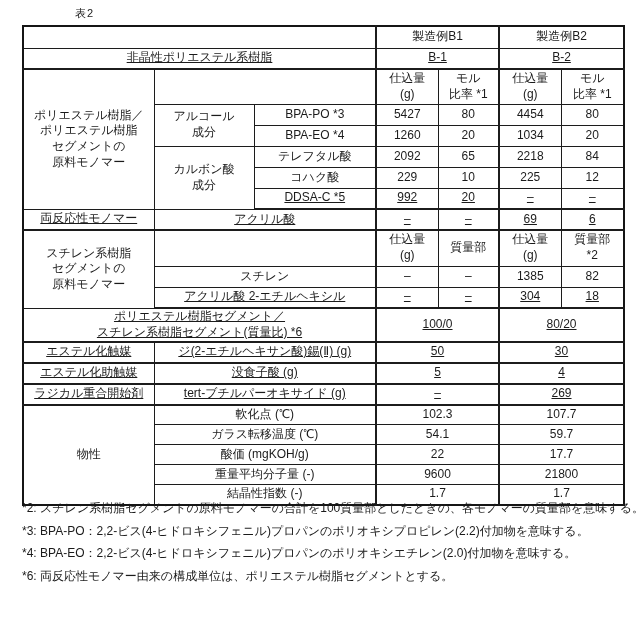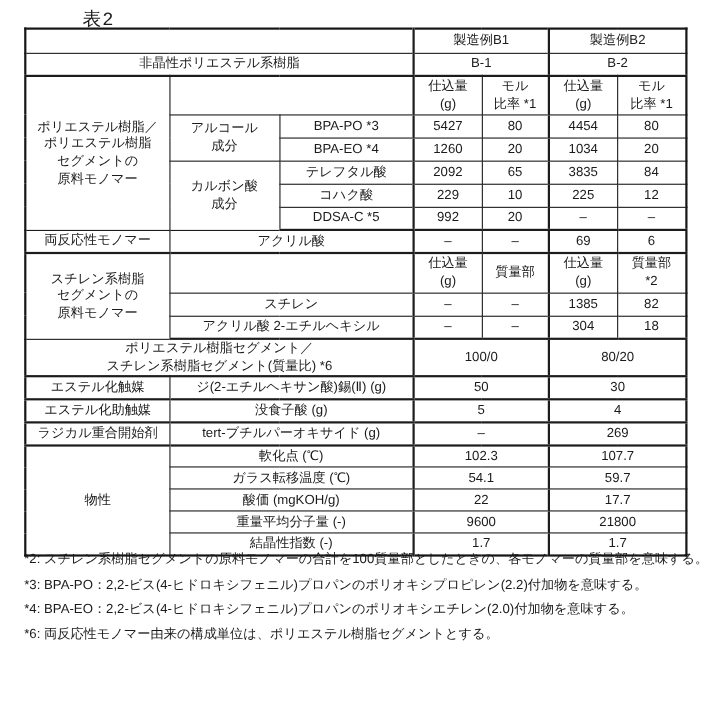--- a/index.html
+++ b/index.html
@@ -1,25 +1,25 @@
 <!DOCTYPE html>
 <html><head>
 <meta charset="utf-8">
 <style>
   html,body{margin:0;padding:0;background:#fff;color:#1b1b1b;
     font-family:"Liberation Sans", sans-serif;}
   .page{position:relative;width:640px;height:640px;background:#fff;overflow:hidden;}
-  .title{position:absolute;left:75px;top:6px;font-size:17px;letter-spacing:1px;font-family:Liberation Mono, monospace;}
+  .title{position:absolute;left:75px;top:6px;font-size:11px;letter-spacing:1px;}
   table.main{position:absolute;left:22px;top:25px;border-collapse:collapse;
     table-layout:fixed;width:601px;border:2.5px solid #151515;}
   td{border:1px solid #1c1c1c;text-align:center;vertical-align:middle;
      font-size:12px;line-height:1.32;padding:0 2px;white-space:pre-line;
      overflow:hidden;}
   
-  .bb2{border-bottom-width:2px;}
+  .bb2{border-bottom-width:2px;text-decoration:underline;}
   .bl2{border-left-width:2px;}
   
   .h21{height:21px}.h22{height:22px}.h35{height:35px}.h36{height:36px}
   .h31{height:31px}.h20{height:20px}
   .foots{position:absolute;left:22px;top:502px;width:610px;}
   .foot{font-size:12px;line-height:1.0;margin-bottom:10.5px;white-space:nowrap;}
 </style>
 </head>
 <body>
 
@@ -84,21 +84,21 @@
       <td class="bl2">1034</td>
       <td>20</td>
     </tr>
 
     <tr class="h21">
       <td rowspan="3">カルボン酸
 成分</td>
       <td>テレフタル酸</td>
       <td class="bl2">2092</td>
       <td>65</td>
-      <td class="bl2">3835</td>
+      <td class="bl2">2218</td>
       <td>84</td>
     </tr>
 
     <tr class="h21">
       <td>コハク酸</td>
       <td class="bl2">229</td>
       <td>10</td>
       <td class="bl2">225</td>
       <td>12</td>
     </tr>

